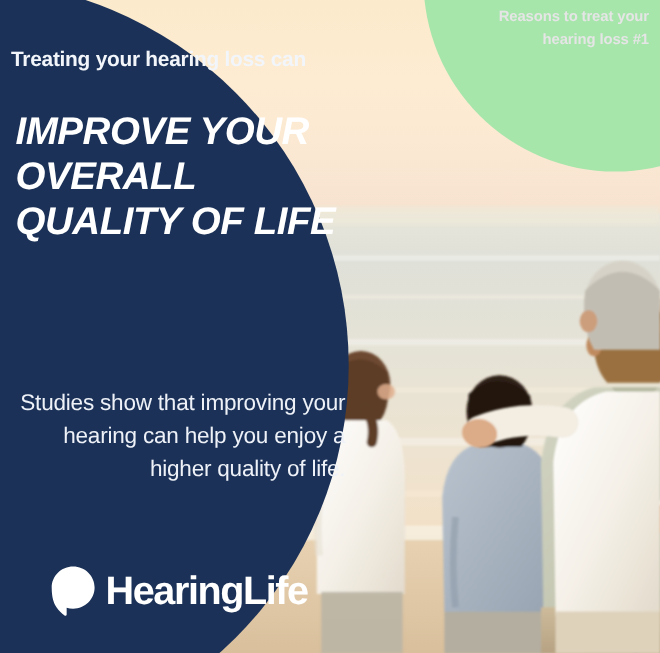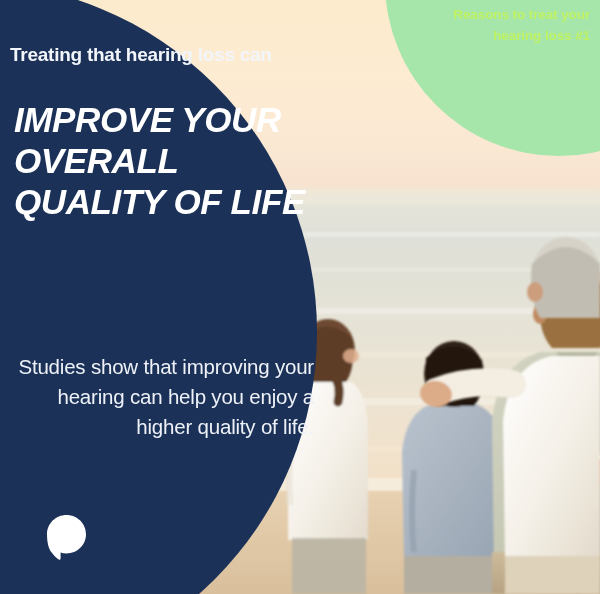--- a/index.html
+++ b/index.html
@@ -52,21 +52,21 @@
   .content {
     position:absolute; inset:0;
     z-index:5;
   }
 
   .kicker {
     position:absolute;
     left:410px; top:5px;
     width:180px;
     text-align:right;
-    color:#bef264;
+    color:#e5e5e5;
     font-size:13.5px;
     font-weight:bold;
     line-height:1.55;
     letter-spacing:-0.1px;
   }
 
   .eyebrow {
     position:absolute;
     left:10px; top:44px;
     width:340px;
@@ -317,30 +317,31 @@
 
   <div class="green-circle"></div>
 
   <div class="navy-panel"></div>
   <div class="navy-left-fill"></div>
 
   <div class="content">
 
     <div class="kicker">Reasons to treat your hearing loss #1</div>
 
-    <div class="eyebrow">Treating that hearing loss can</div>
+    <div class="eyebrow">Treating your hearing loss can</div>
 
     <div class="headline">IMPROVE YOUR OVERALL QUALITY OF LIFE</div>
 
     <div class="body-copy">Studies show that improving your hearing can help you enjoy a higher quality of life.</div>
 
     <div class="logo">
       <svg class="logo-mark" viewBox="0 0 43 48" aria-hidden="true">
         <path d="M21.5 2 C32.3 2 41 10.6 41 21.2 C41 31.8 32.3 40.4 21.5 40.4
                  C19.4 40.4 17.4 40.1 15.6 39.5
                  L15.6 45.6 C15.6 46.6 14.5 47.2 13.7 46.6
                  C10.9 44.5 8.4 42.1 6.5 39.3
                  C3.7 35.7 2 29.8 2 21.2 C2 10.6 10.7 2 21.5 2 Z" fill="#ffffff"></path>
       </svg>
+      <span class="logo-text">HearingLife</span>
     </div>
 
   </div>
 </div>
 
 </body></html>

